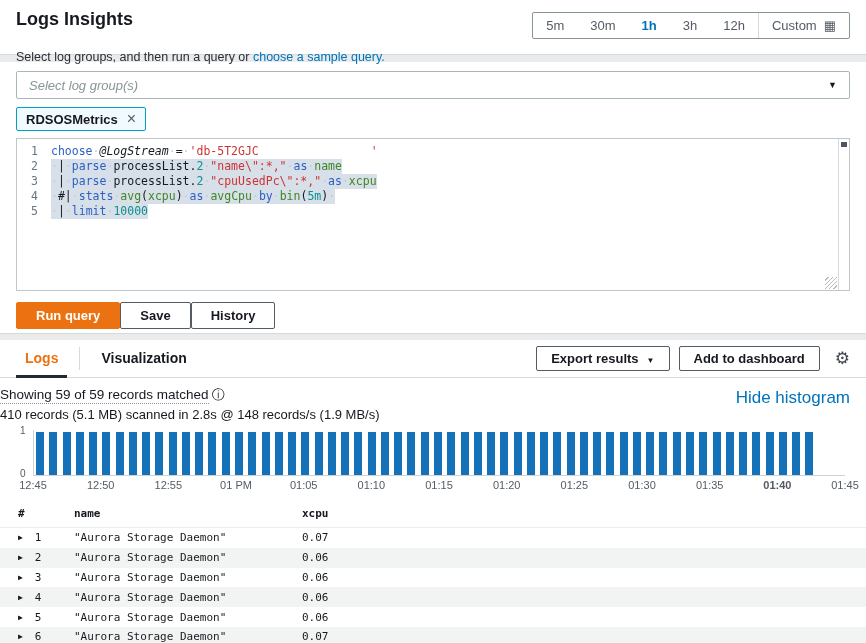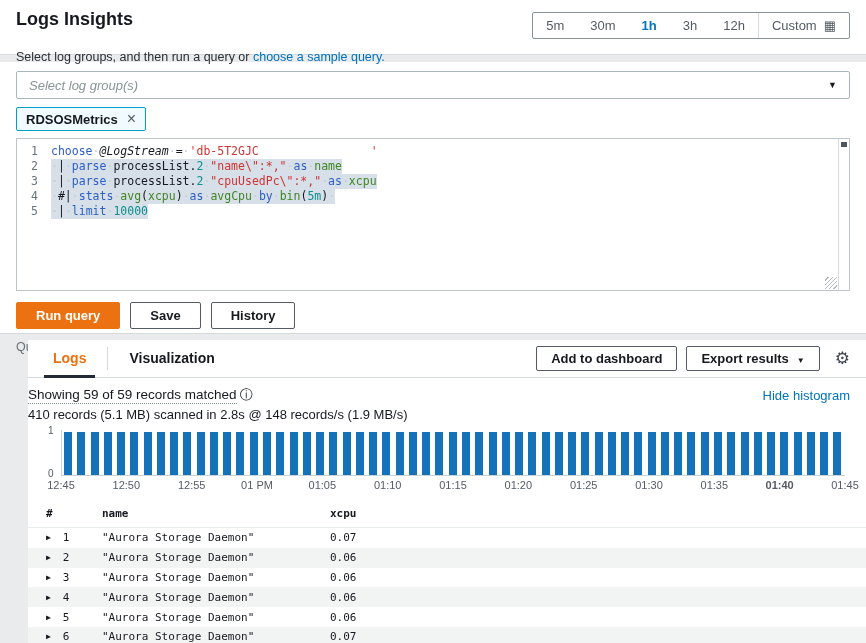--- a/index.html
+++ b/index.html
@@ -70,31 +70,31 @@
   .vscroll {
     position: absolute; top: 0; right: 0; bottom: 0; width: 11px;
     border-left: 1px solid #d5dbdb; background: #fff;
   }
   .vthumb { position: absolute; top: 3px; left: 2px; right: 2px; height: 5px; background: #4d5560; }
   .grip {
     position: absolute; bottom: 1px; right: 12px; width: 12px; height: 12px;
     background: repeating-linear-gradient(135deg, transparent 0 2px, #b4bcc2 2px 3px);
   }
 
-  .btn-row { margin-top: 11px; display: flex; gap: 10px; }
+  .btn-row { margin-top: 11px; display: flex; }
   .btn {
     font-size: 13px; font-weight: 700; border-radius: 2px; cursor: pointer;
     padding: 5px 19px; background: #fff; border: 1px solid #545b64; color: #16191f;
     font-family: inherit;
   }
   .btn-primary { background: #ec7211; border-color: #ec7211; color: #fff; }
   .note { margin-top: 11px; font-size: 12.5px; color: #687078; }
 
   
-  .results-card { margin-top: 6px; height: 303px; position: relative; border-bottom: none; margin-left: 28px; }
+  .results-card { margin-top: 6px; height: 303px; position: relative; border-bottom: none; }
   .tabs-row {
     display: flex; align-items: stretch; height: 38px; padding: 0 16px;
     border-bottom: 1px solid #d5dbdb;
   }
   .tab {
     display: flex; align-items: center; padding: 0 9px; font-size: 14px; font-weight: 700;
     cursor: pointer; color: #16191f; border-bottom: 3px solid transparent; margin-bottom: -1px;
   }
   .tab.active { color: #ec7211; border-bottom-color: #222b35; }
   .tab-divider { width: 1px; background: #d5dbdb; margin: 7px 12px; }
@@ -103,21 +103,21 @@
   .gear { font-size: 17px; color: #3f4650; cursor: pointer; margin-left: 6px; }
   .ddarrow { font-size: 8px; margin-left: 8px; }
 
   .status-block { text-align: left; padding-top: 8px; position: relative; }
   .status-1 { font-size: 13.5px; }
   .status-1 .dotted { border-bottom: 1px dotted #879596; padding-bottom: 1px; }
   .info-icon { font-size: 13px; margin-left: 3px; }
   .status-2 { font-size: 13px; margin-top: 3px; }
   .hide-hist {
     position: absolute; right: 16px; top: 10px;
-    font-size: 13px; color: #0073bb; cursor: pointer;
+    font-size: 17px; color: #0073bb; cursor: pointer;
   }
 
   .hist-area { position: relative; margin: 8px 21px 0 33px; }
   .hist-plot { height: 46px; border-left: 1px solid #cbd3da; border-bottom: 1px solid #cbd3da; position: relative; }
   .ylab { position: absolute; left: -14px; font-size: 10px; color: #545b64; }
   .ylab-top { top: -5px; }
   .ylab-bot { bottom: -4px; }
   .bars { position: absolute; left: 2px; bottom: 0; top: 2px; width: 778px;
           display: flex; justify-content: space-between; align-items: flex-end; }
   .bar { width: 8px; background: #1672b8; }
@@ -206,22 +206,22 @@
     </div>
     <p class="note">Queries are allowed to run for up to 15 minutes.</p>
   </section>
 
   <section class="card results-card">
     <div class="tabs-row">
       <div class="tab active">Logs</div>
       <div class="tab-divider"></div>
       <div class="tab">Visualization</div>
       <div class="tabs-right">
+        <button class="btn"><span>Export results</span><span class="ddarrow">▼</span></button>
         <button class="btn">Add to dashboard</button>
-        <button class="btn"><span>Export results</span><span class="ddarrow">▼</span></button>
         <span class="gear">⚙</span>
       </div>
     </div>
 
     <div class="status-block">
       <div class="status-1"><span class="dotted">Showing 59 of 59 records matched</span><span class="info-icon">ⓘ</span></div>
       <div class="status-2">410 records (5.1 MB) scanned in 2.8s @ 148 records/s (1.9 MB/s)</div>
       <a class="hide-hist">Hide histogram</a>
     </div>
 

